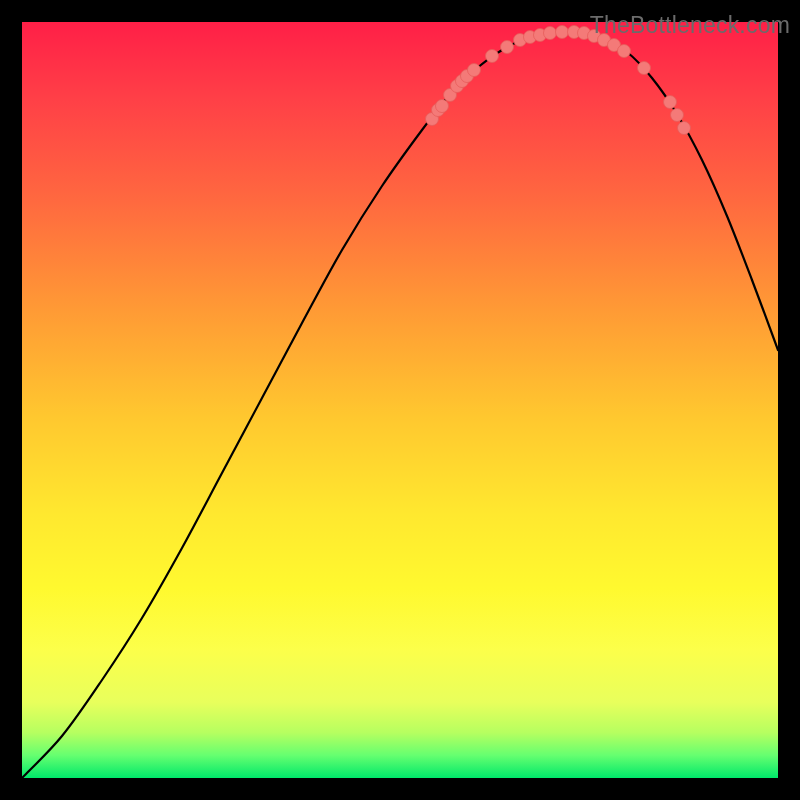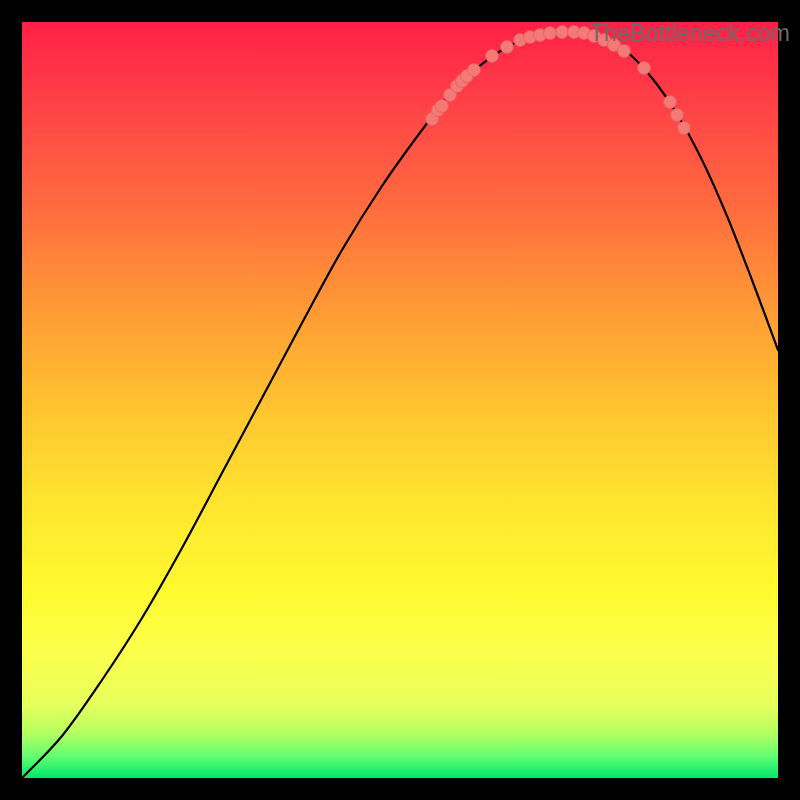--- a/index.html
+++ b/index.html
@@ -28,21 +28,21 @@
       #fcff4a 83%,
       #e8ff5c 90%,
       #b6ff60 94%,
       #66ff70 97%,
       #00e86a 100%
     );
     box-sizing: border-box;
   }
   .watermark {
     position: absolute;
-    top: 20px;
+    top: 12px;
     right: 10px;
     color: #6b6b6b;
     font-size: 23px;
     font-weight: 500;
     letter-spacing: 0.2px;
     user-select: none;
   }
   svg.plot {
     position: absolute;
     left: 0;

